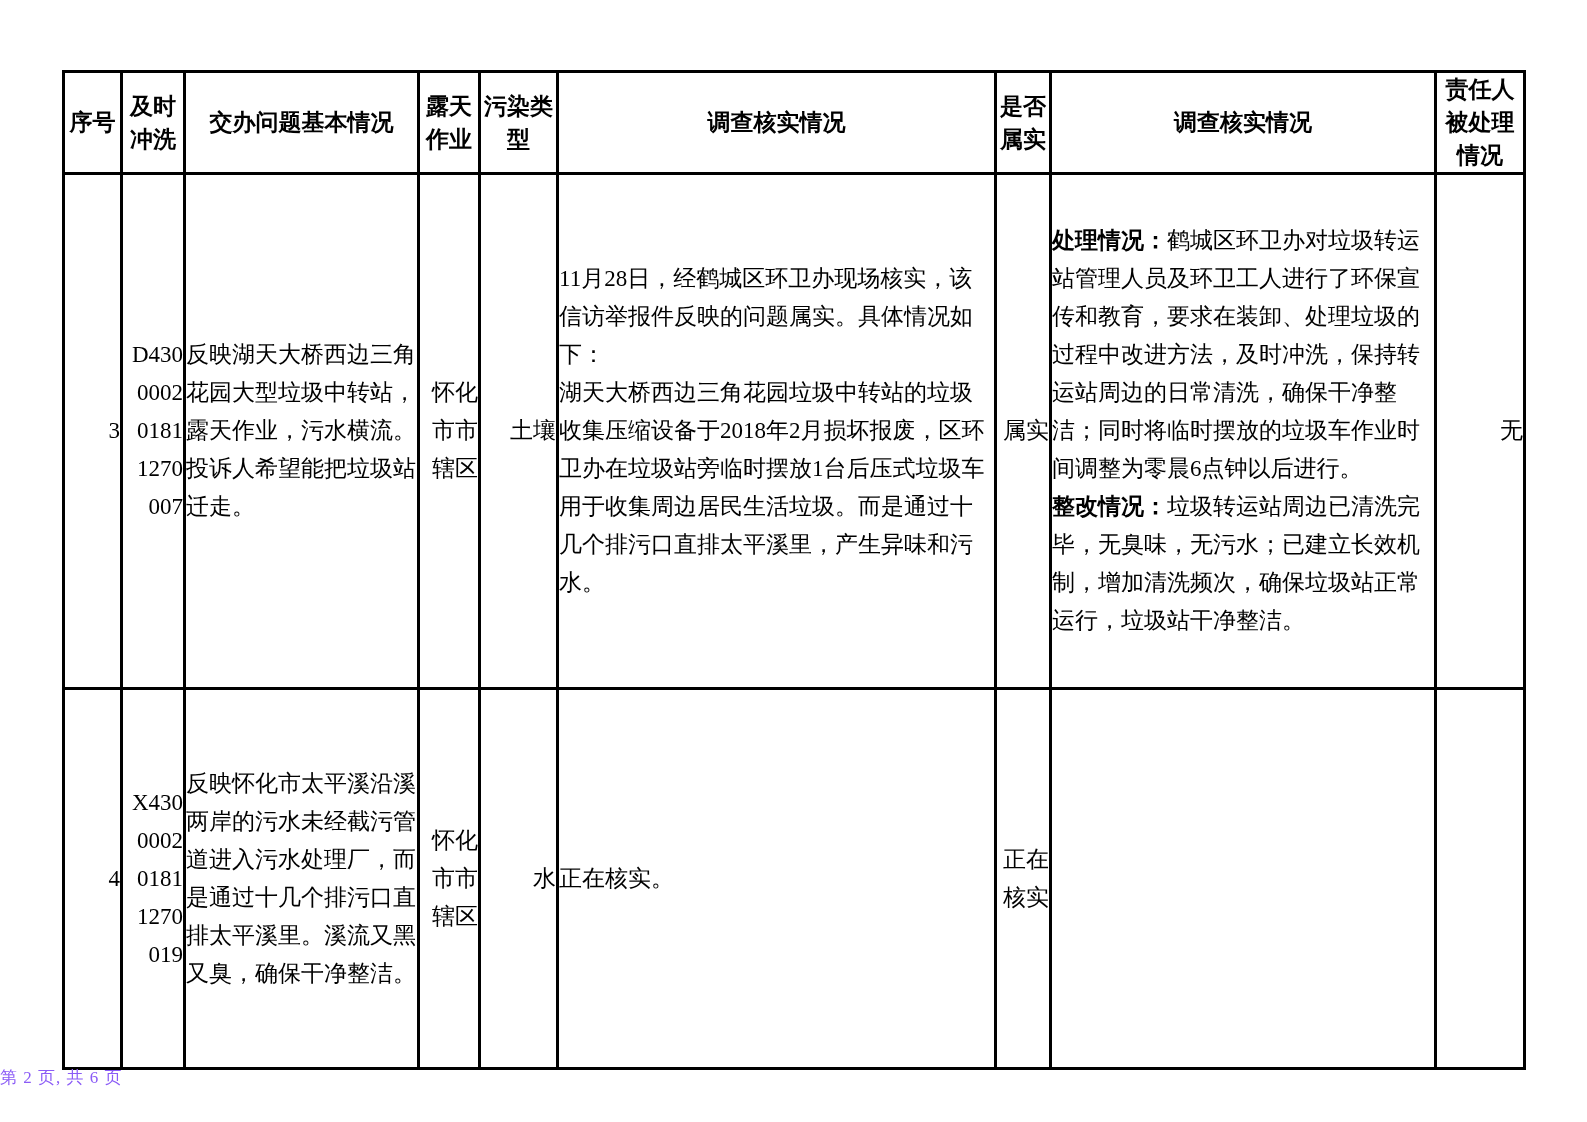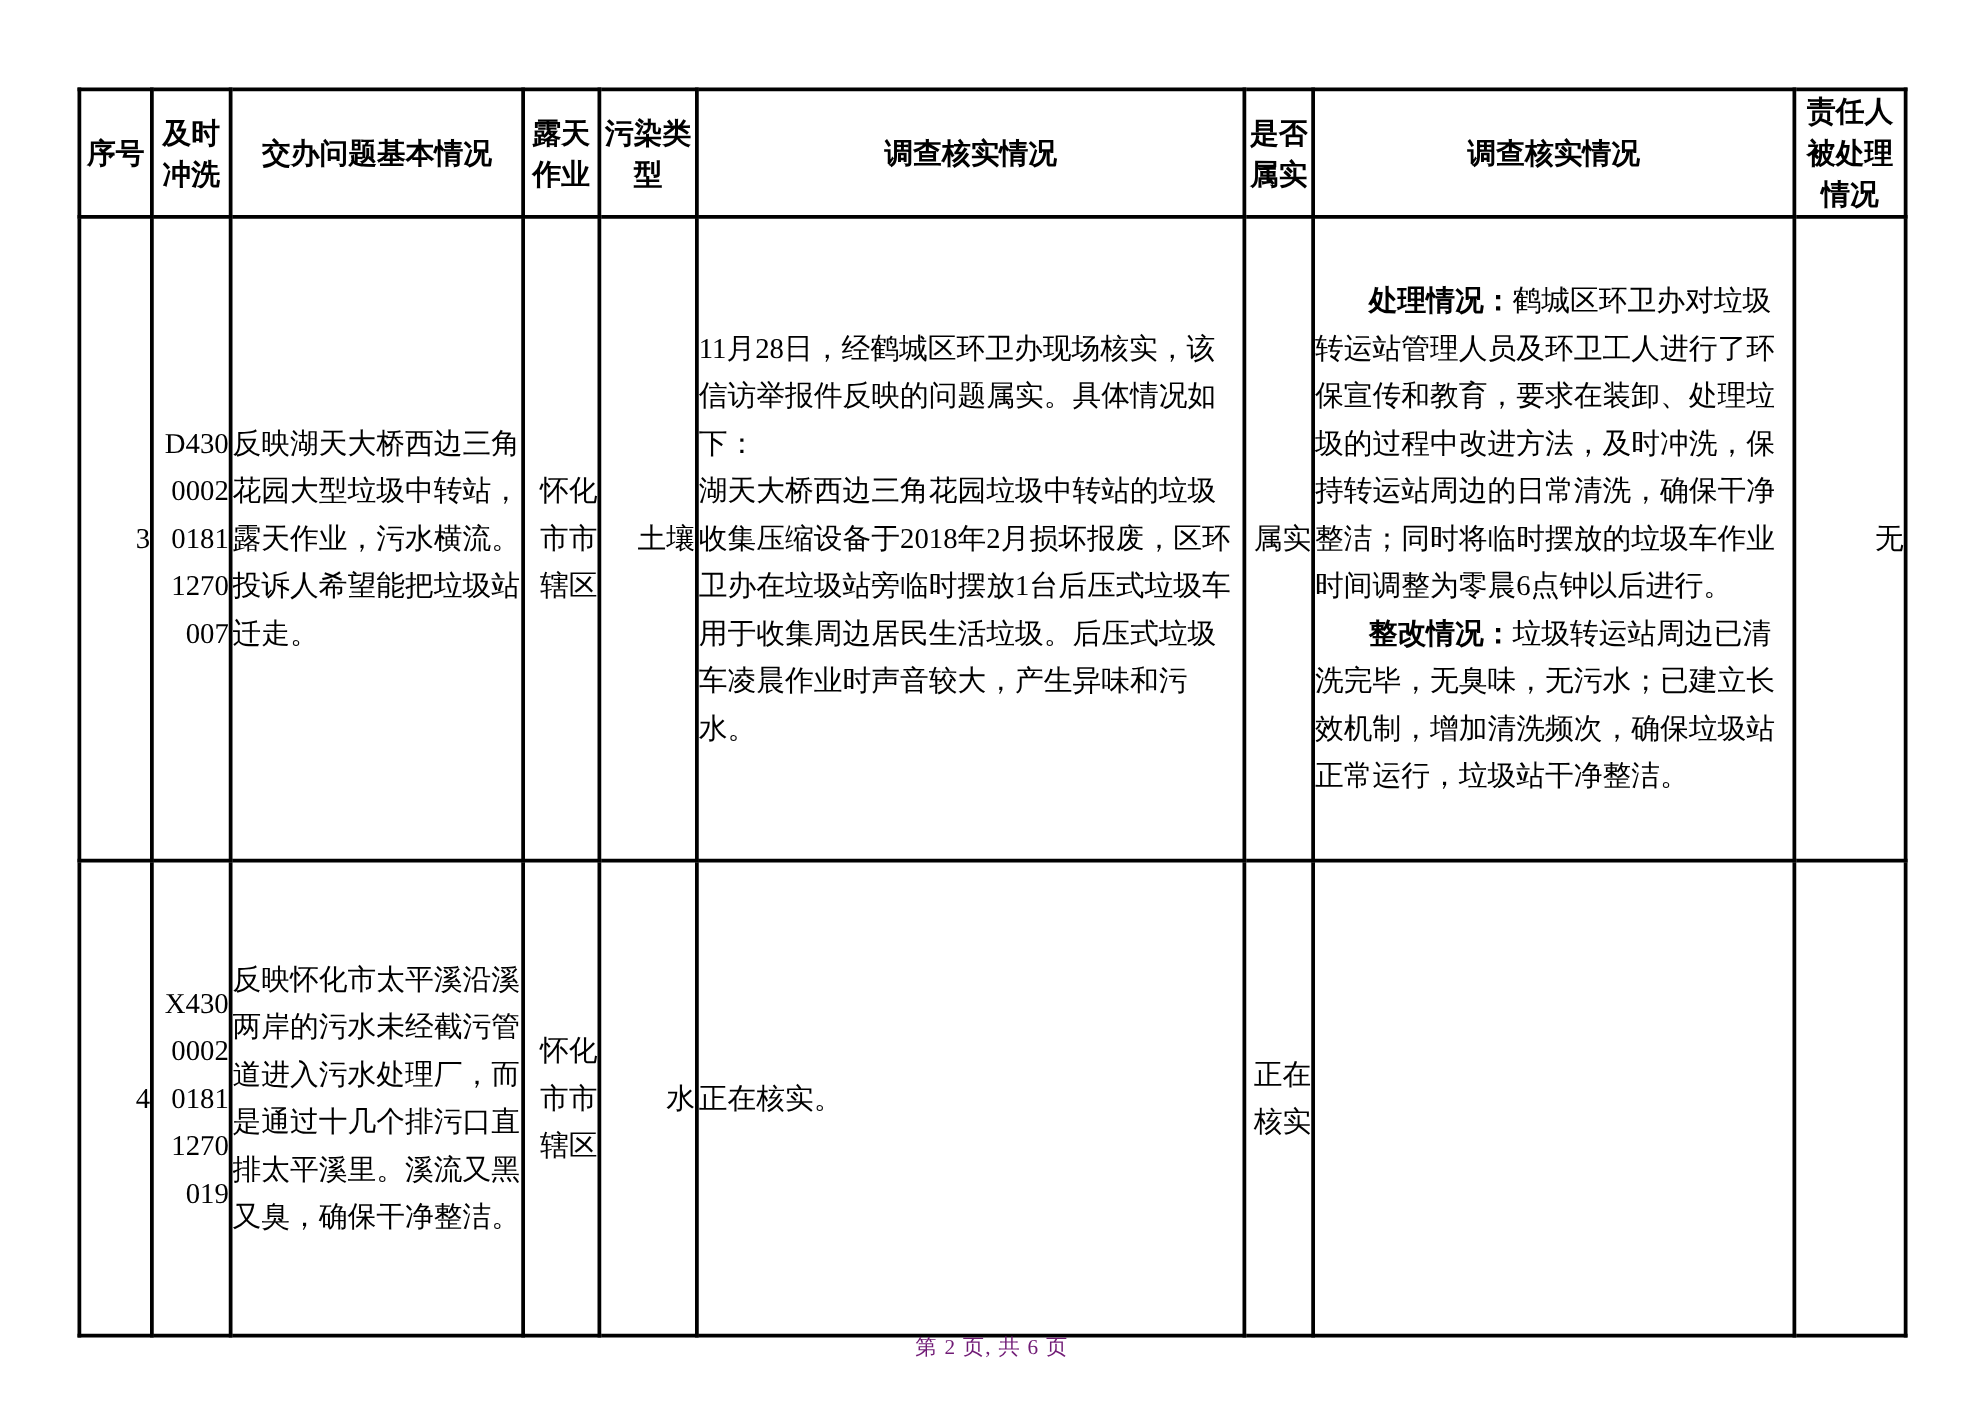--- a/index.html
+++ b/index.html
@@ -52,32 +52,30 @@
   }
   .c-left-wrap {
     text-align: left;
     padding: 0 7px;
   }
   .c-left-wrap p {
     margin: 0;
   }
   .c-left-wrap b {
     font-weight: bold;
-    margin-left: 43px;
   }
   .page-footer {
     position: absolute;
     top: 1066px;
     left: 0;
     width: 100%;
-    text-align: center;
     font-size: 17px;
     line-height: 24px;
     letter-spacing: 1px;
-    color: #701a75;
+    color: #8b5cf6;
   }
 </style>
 </head>
 <body>
 
 <table class="doc-table">
   <colgroup>
     <col style="width:58px">
     <col style="width:63px">
     <col style="width:234px">
@@ -106,21 +104,21 @@
       <td class="c-center">3</td>
       <td class="c-center">D430
 0002
 0181
 1270
 007</td>
       <td class="c-left">反映湖天大桥西边三角花园大型垃圾中转站，露天作业，污水横流。投诉人希望能把垃圾站迁走。</td>
       <td class="c-center">怀化市市辖区</td>
       <td class="c-center">土壤</td>
       <td class="c-left">11月28日，经鹤城区环卫办现场核实，该信访举报件反映的问题属实。具体情况如下：
-湖天大桥西边三角花园垃圾中转站的垃圾收集压缩设备于2018年2月损坏报废，区环卫办在垃圾站旁临时摆放1台后压式垃圾车用于收集周边居民生活垃圾。后压式垃圾车凌晨作业时声音较大，产生异味和污水。</td>
+湖天大桥西边三角花园垃圾中转站的垃圾收集压缩设备于2018年2月损坏报废，区环卫办在垃圾站旁临时摆放1台后压式垃圾车用于收集周边居民生活垃圾。而是通过十几个排污口直排太平溪里，产生异味和污水。</td>
       <td class="c-center">属实</td>
       <td class="c-left-wrap">
         <p><b>处理情况：</b><span>鹤城区环卫办对垃圾转运站管理人员及环卫工人进行了环保宣传和教育，要求在装卸、处理垃圾的过程中改进方法，及时冲洗，保持转运站周边的日常清洗，确保干净整洁；同时将临时摆放的垃圾车作业时间调整为零晨6点钟以后进行。</span></p>
         <p><b>整改情况：</b><span>垃圾转运站周边已清洗完毕，无臭味，无污水；已建立长效机制，增加清洗频次，确保垃圾站正常运行，垃圾站干净整洁。</span></p>
       </td>
       <td class="c-center">无</td>
     </tr>
     <tr class="row-b">
       <td class="c-center">4</td>
       <td class="c-center">X430

